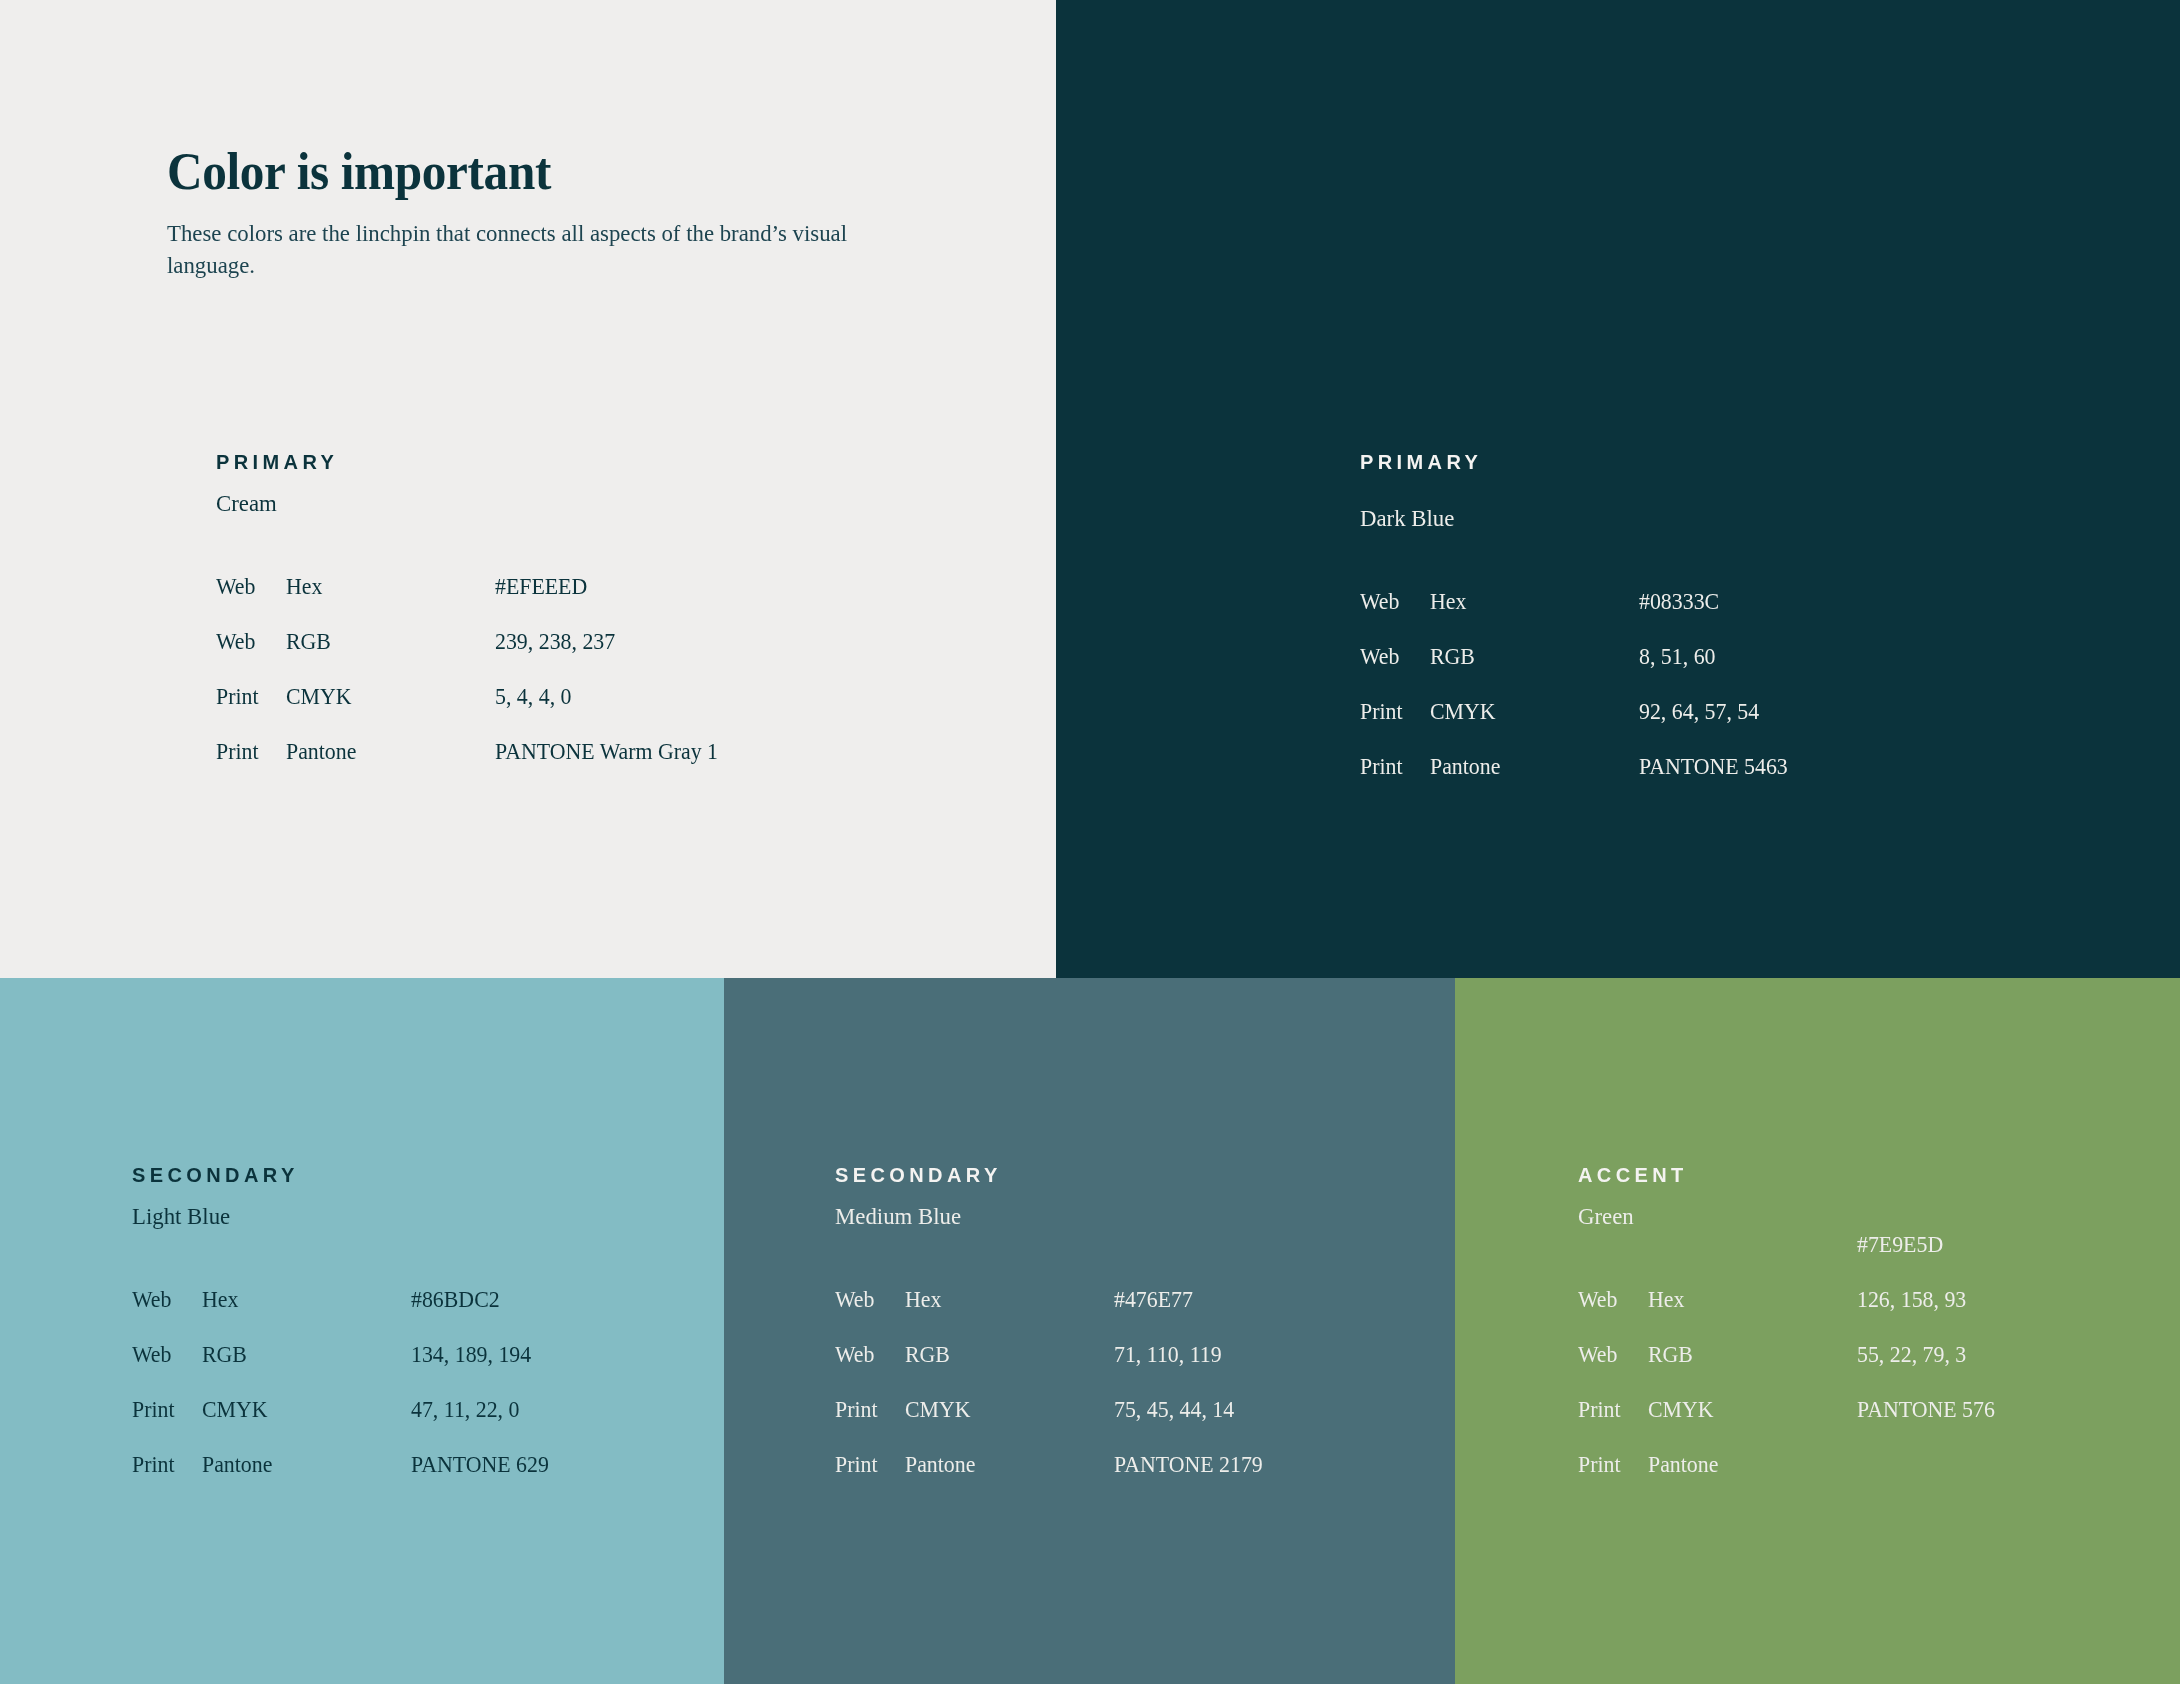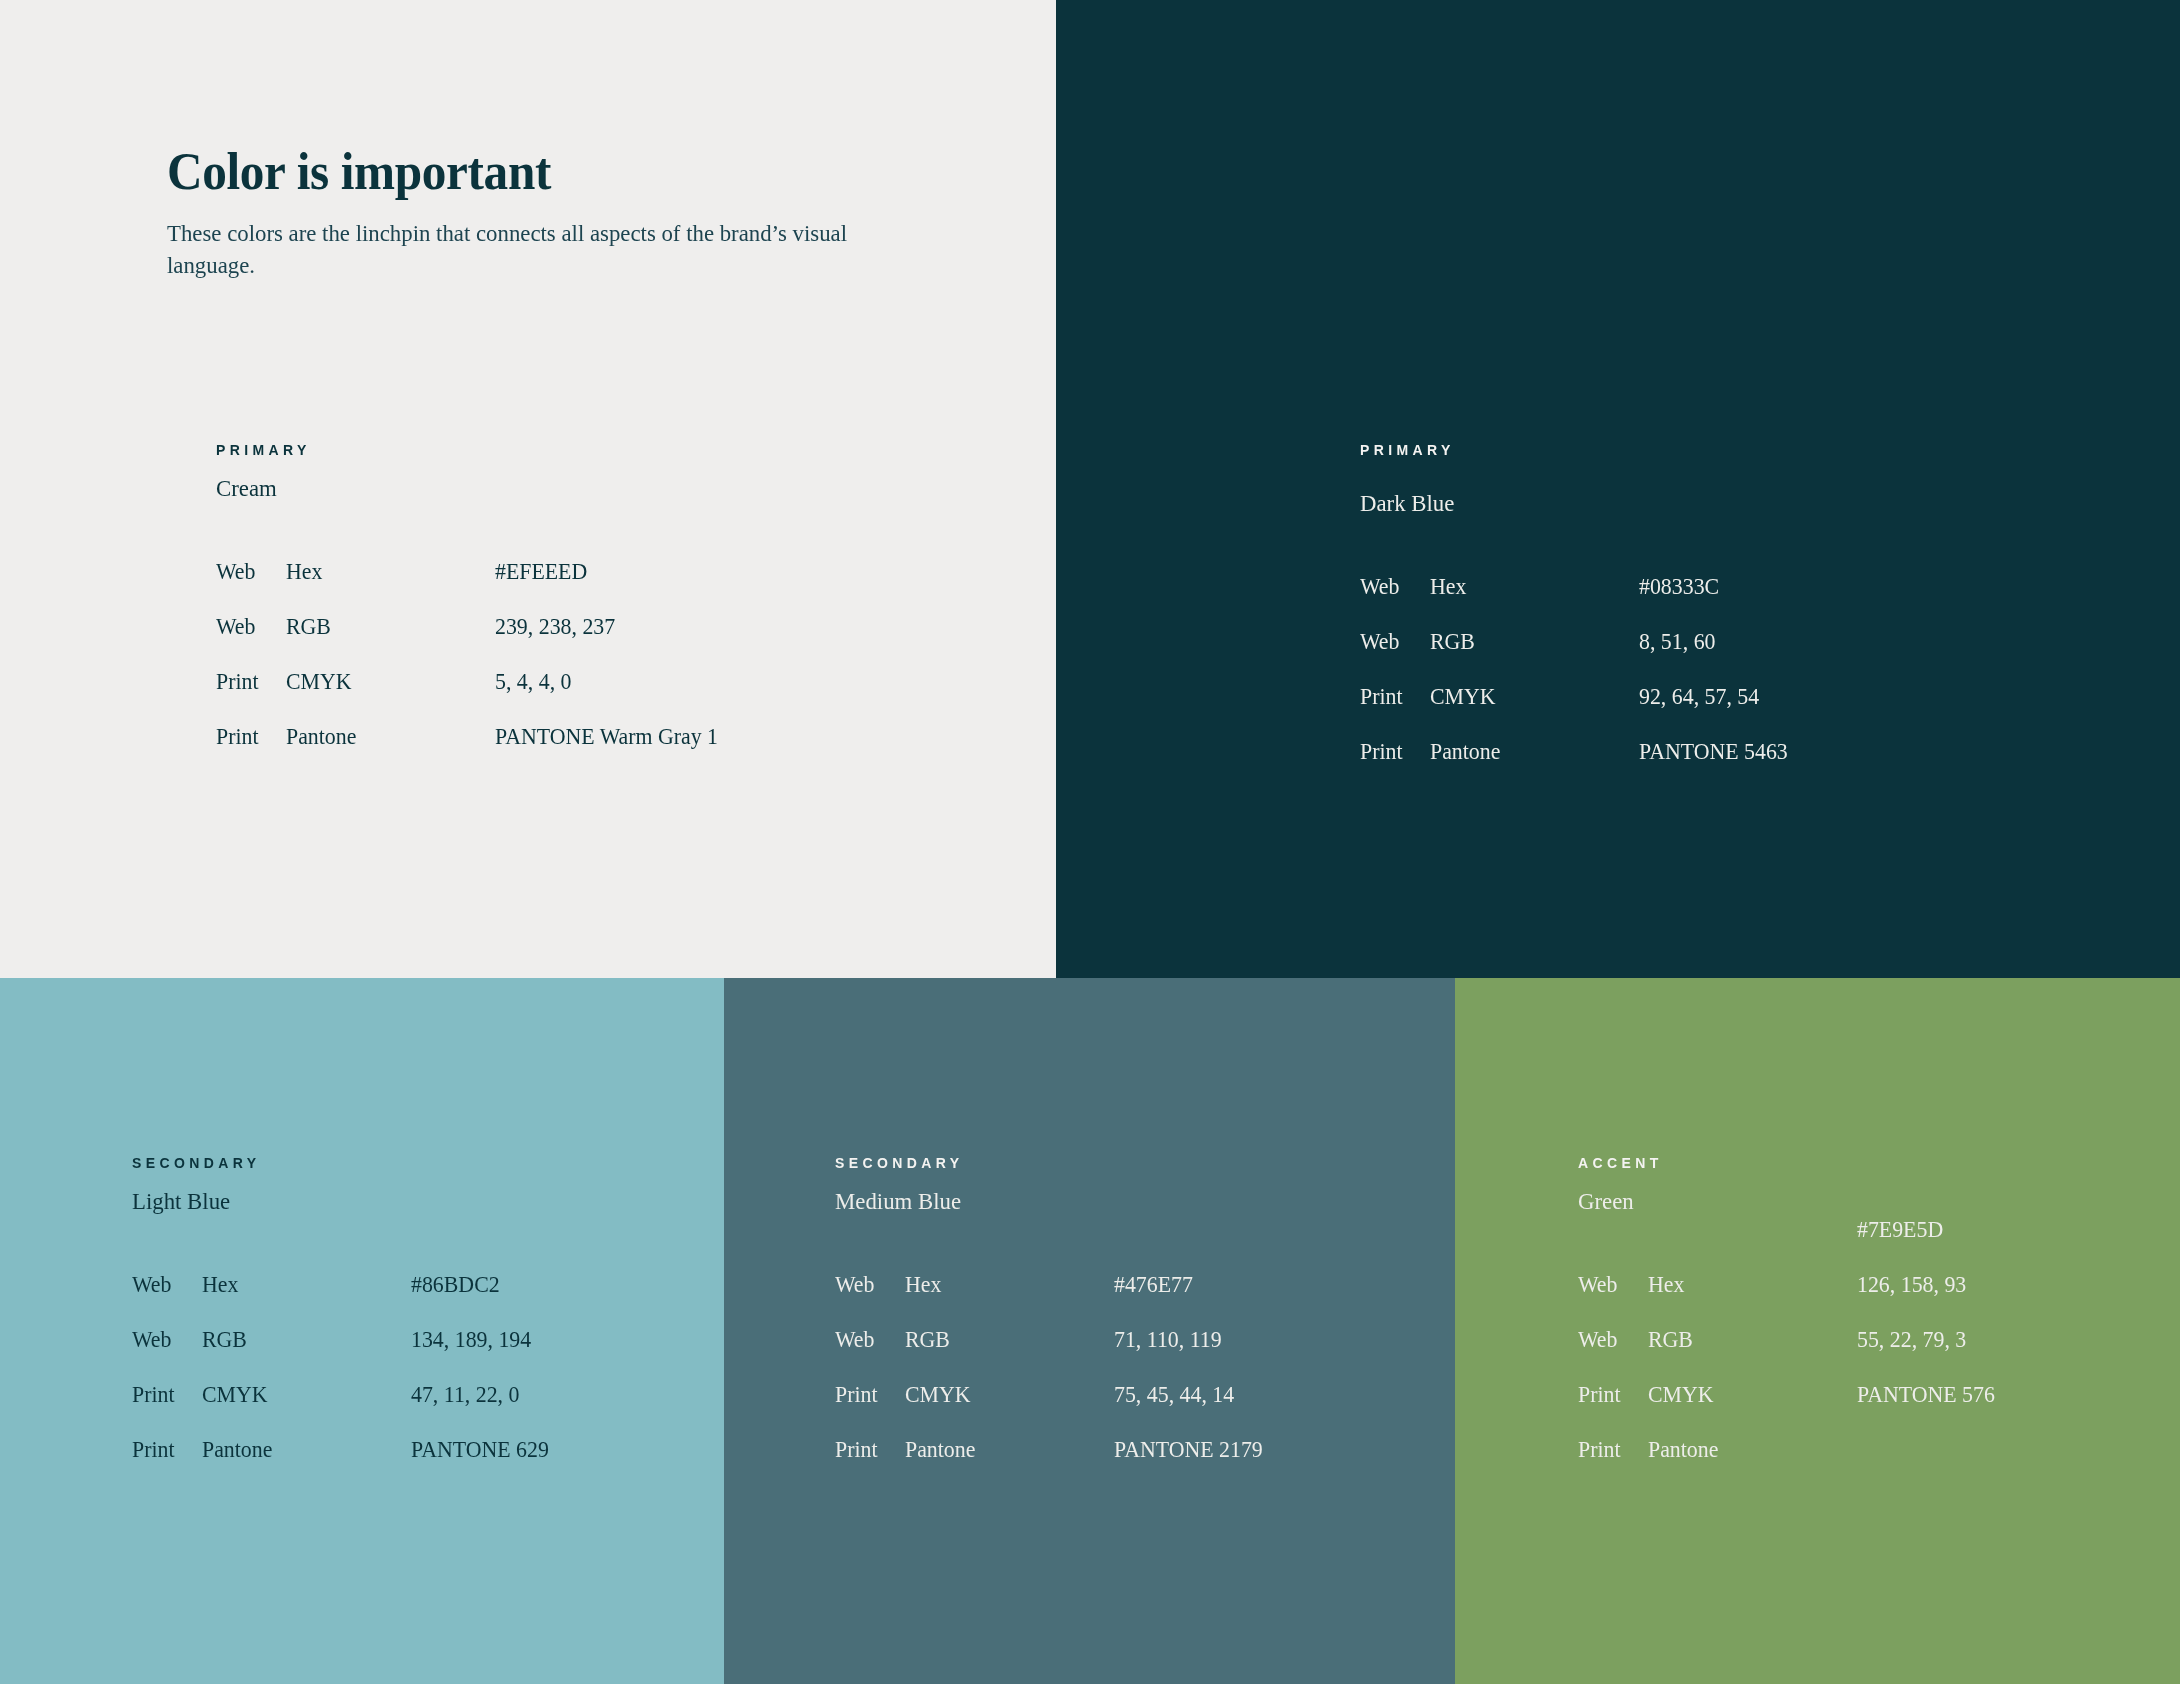--- a/index.html
+++ b/index.html
@@ -63,24 +63,25 @@
     transform-origin: left center;
     width: 750px;
   }
 
   
   .swatch-info { position: absolute; }
 
   .swatch-category {
     font-family: "Liberation Sans", "DejaVu Sans", sans-serif;
     font-weight: 700;
-    font-size: 14px;
+    font-size: 20px;
     letter-spacing: 4.4px;
     text-transform: uppercase;
     line-height: 1;
+    margin-top: 9px;
   }
 
   .swatch-name {
     font-family: "Liberation Serif", "DejaVu Serif", serif;
     font-weight: 400;
     font-size: 24px;
     line-height: 1;
     transform: scaleX(0.95);
     transform-origin: left center;
   }

